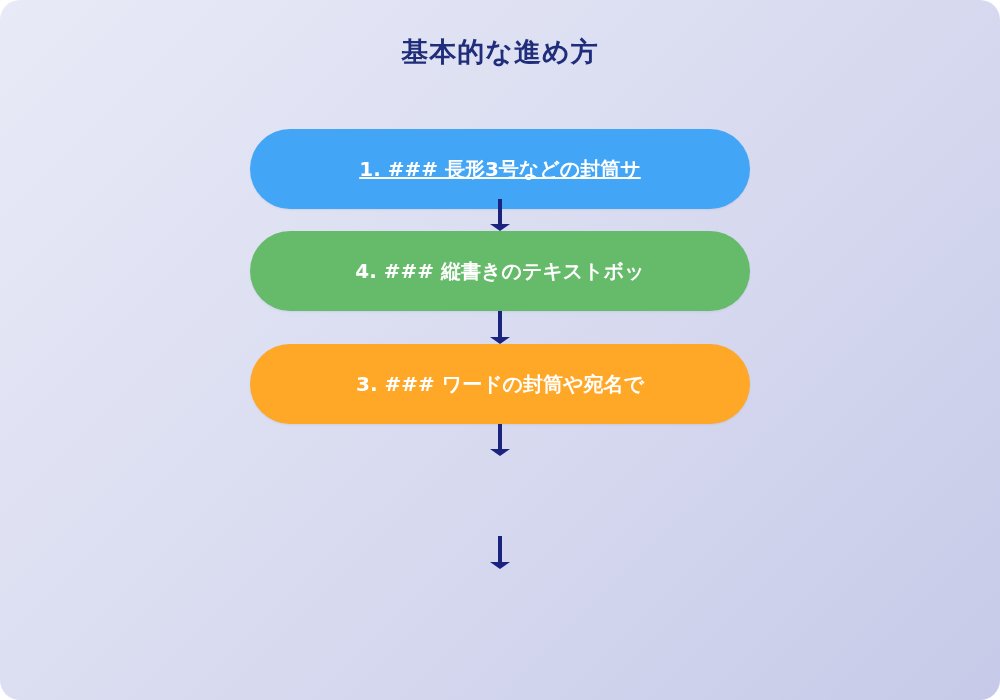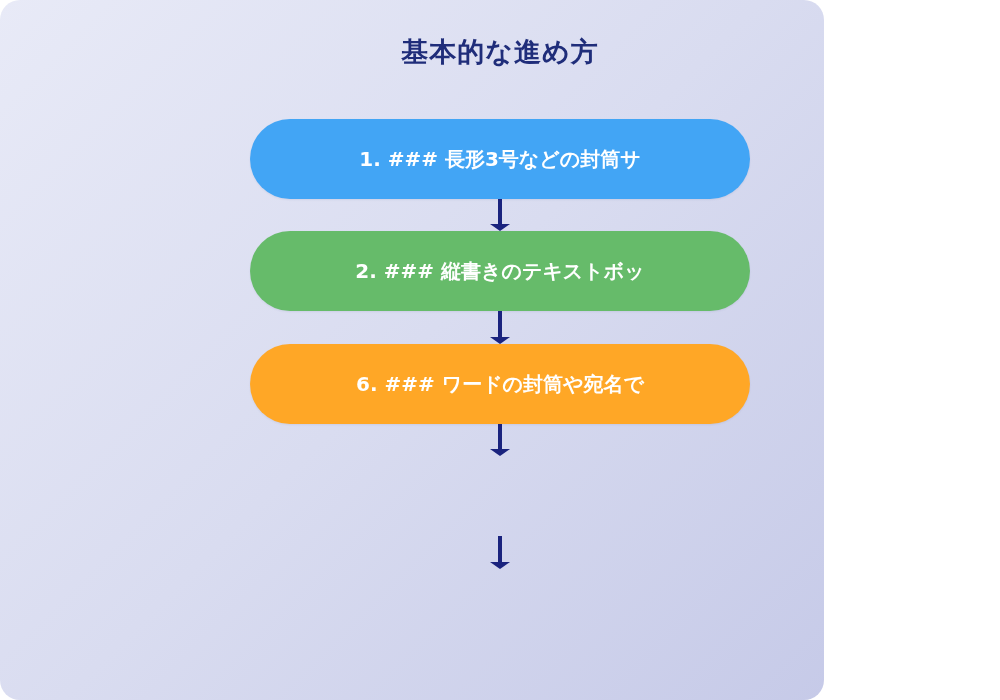--- a/index.html
+++ b/index.html
@@ -10,21 +10,21 @@
     body {
       width: 1000px;
       height: 700px;
       overflow: hidden;
       font-family: "DejaVu Sans", "Liberation Sans", sans-serif;
     }
     .canvas {
       position: absolute;
       left: 0;
       top: 0;
-      width: 824px;
+      width: 1000px;
       height: 700px;
       border-radius: 20px;
       background: linear-gradient(135deg, #e8eaf7 0%, #d9dcf0 50%, #c6cae8 100%);
       overflow: hidden;
     }
     .title {
       position: absolute;
       left: 0;
       top: 34px;
       width: 1000px;
@@ -71,38 +71,38 @@
       border-top: 7px solid #1a237e;
     }
   </style>
 </head>
 <body>
 
 <div class="canvas">
 
   <div class="title">基本的な進め方</div>
 
-  <div class="step" style="top:119px;background:#42a5f5;">
+  <div class="step" style="top:129px;background:#42a5f5;text-decoration:underline;">
     <span>1. ### 長形3号などの封筒サ</span>
   </div>
   <div class="connector" style="top:199px;height:32px;">
     <div class="line" style="height:26px;"></div>
     <div class="head"></div>
   </div>
 
   <div class="step" style="top:231px;background:#66bb6a;">
-    <span>2. ### 縦書きのテキストボッ</span>
+    <span>4. ### 縦書きのテキストボッ</span>
   </div>
   <div class="connector" style="top:311px;height:33px;">
     <div class="line" style="height:27px;"></div>
     <div class="head"></div>
   </div>
 
   <div class="step" style="top:344px;background:#ffa726;">
-    <span>6. ### ワードの封筒や宛名で</span>
+    <span>3. ### ワードの封筒や宛名で</span>
   </div>
   <div class="connector" style="top:424px;height:32px;">
     <div class="line" style="height:26px;"></div>
     <div class="head"></div>
   </div>
 
   <div class="connector" style="top:536px;height:33px;">
     <div class="line" style="height:27px;"></div>
     <div class="head"></div>
   </div>

